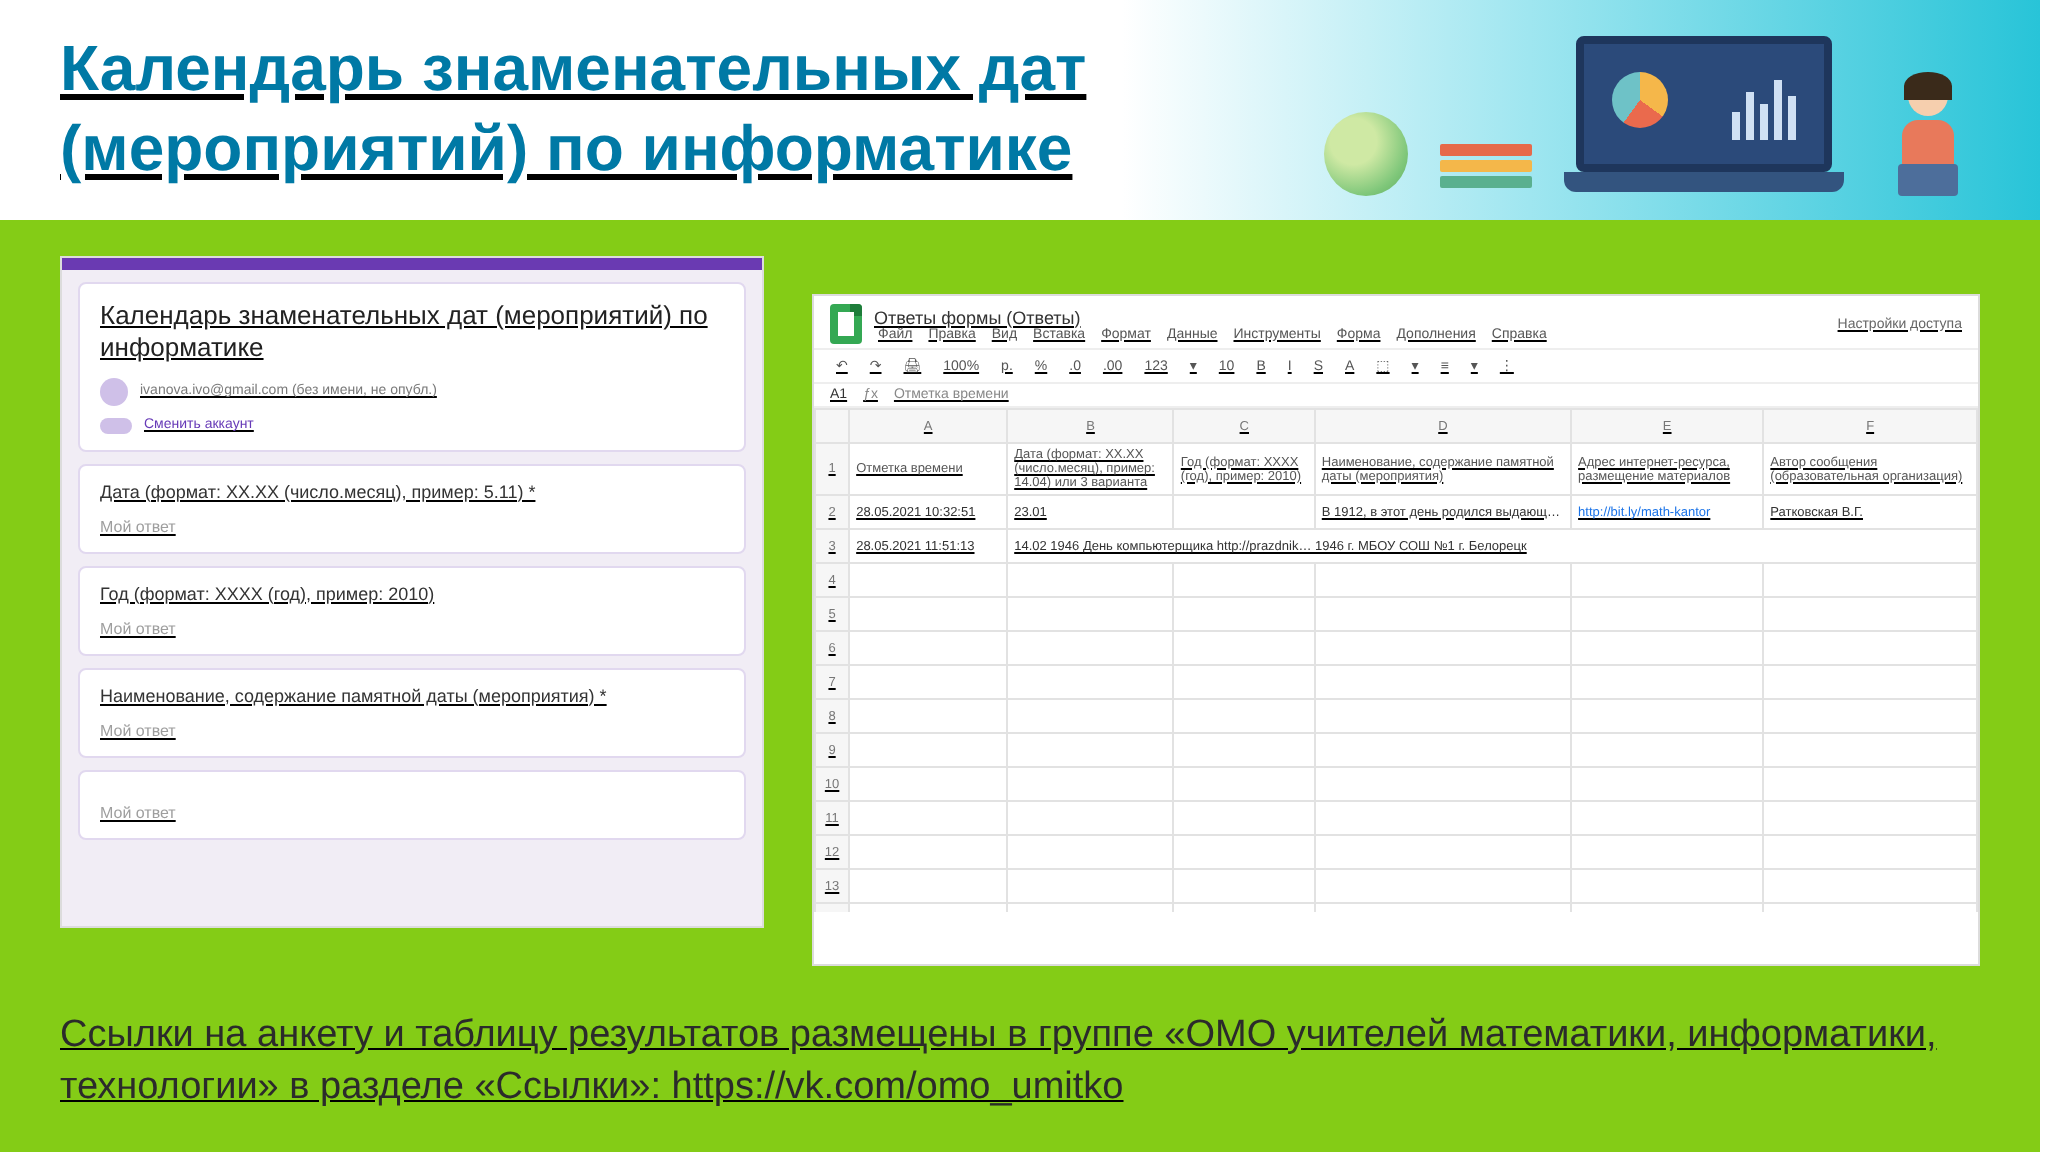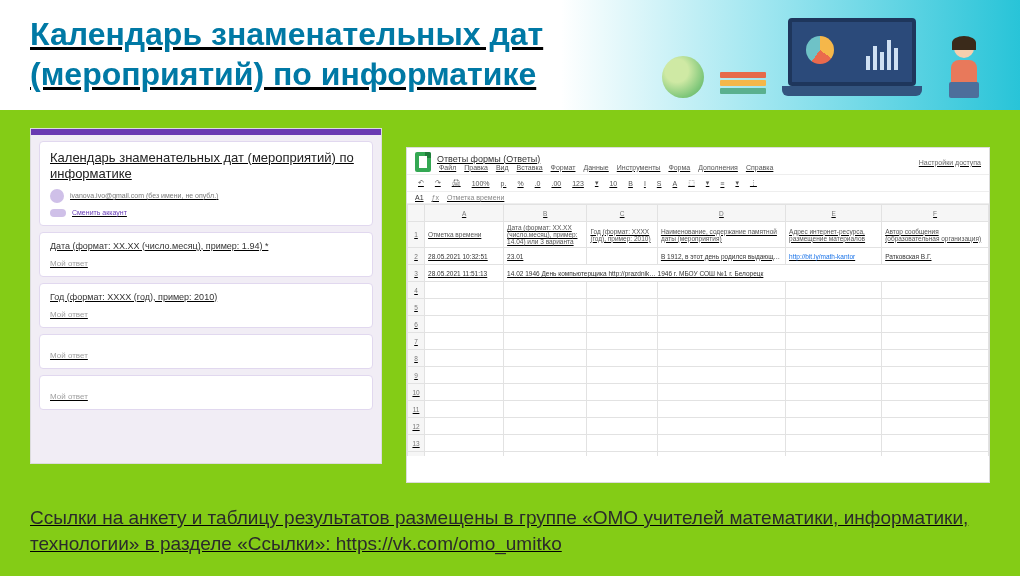--- a/index.html
+++ b/index.html
@@ -185,28 +185,29 @@
         <div class="gform-sub">
           <span class="avatar"></span>
           <span>ivanova.ivo@gmail.com (без имени, не опубл.)</span>
         </div>
         <div class="gform-switch">
           <span>Сменить аккаунт</span>
         </div>
       </div>
 
       <div class="gform-card">
-        <div class="gform-q">Дата (формат: ХХ.ХХ (число.месяц), пример: 1.94) *</div>
+        <div class="gform-q">Дата (формат: ХХ.ХХ (число.месяц), пример: 5.11) *</div>
         <div class="gform-a">Мой ответ</div>
       </div>
       <div class="gform-card">
         <div class="gform-q">Год (формат: ХХХХ (год), пример: 2010)</div>
         <div class="gform-a">Мой ответ</div>
       </div>
       <div class="gform-card">
+        <div class="gform-q">Наименование, содержание памятной даты (мероприятия) *</div>
         <div class="gform-a">Мой ответ</div>
       </div>
       <div class="gform-card">
         <div class="gform-a">Мой ответ</div>
       </div>
     </div>
 
     <div class="panel panel-sheet">
       <div class="sheet-header">
         <div class="sheet-icon"></div>

